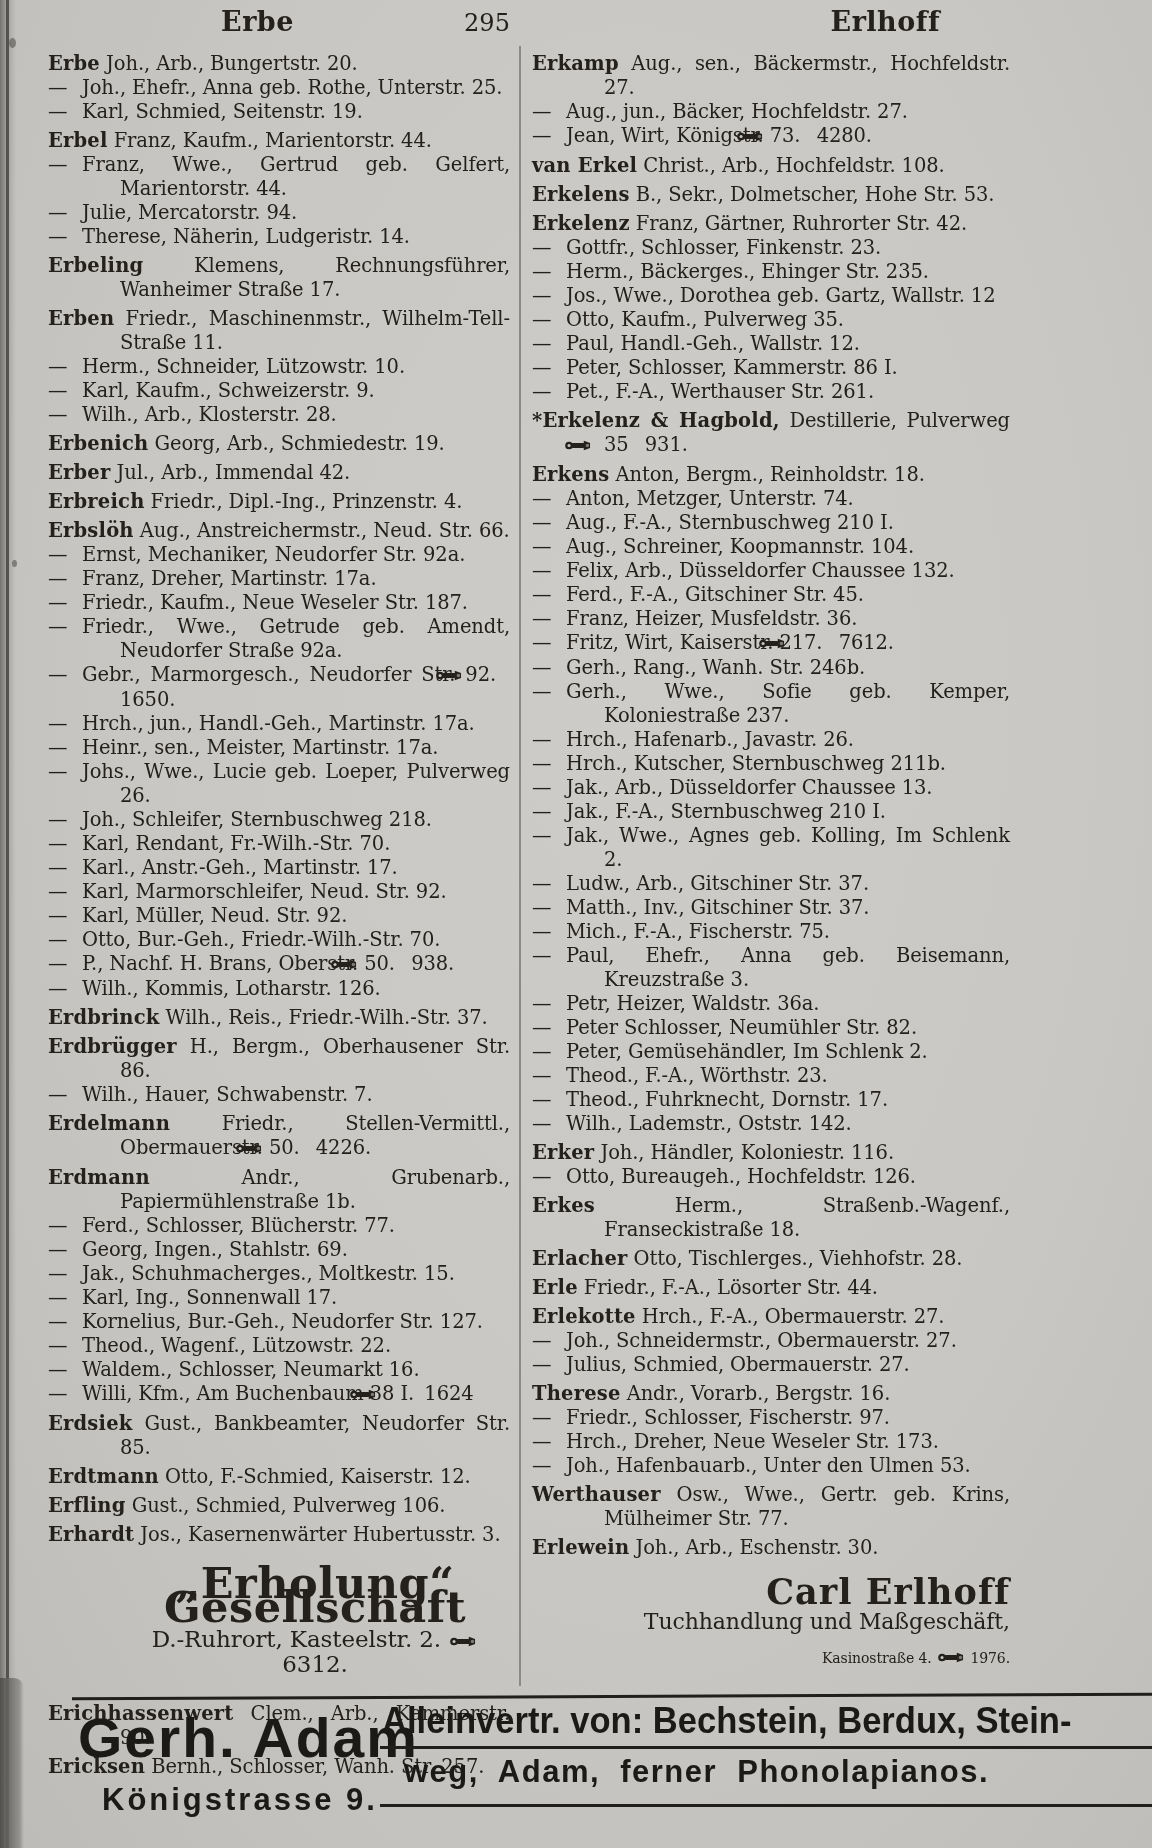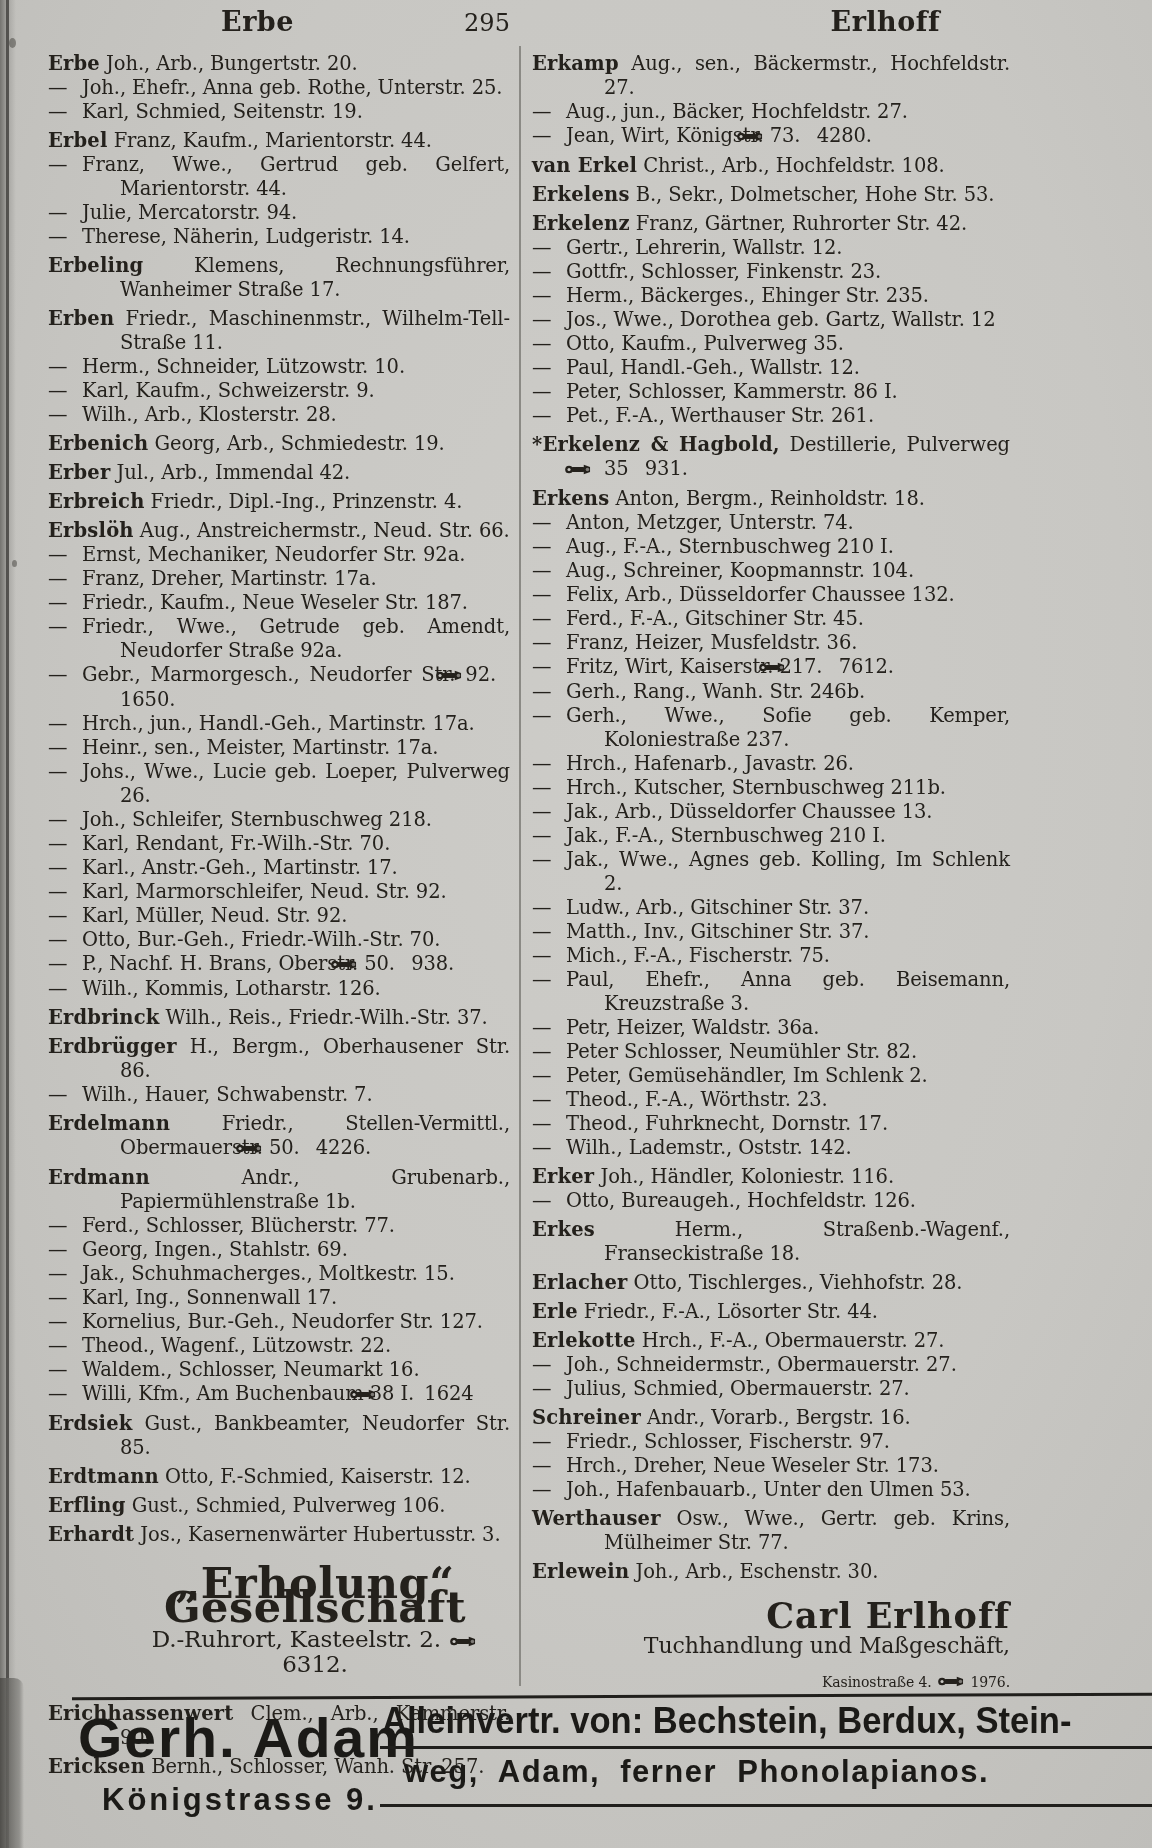--- a/index.html
+++ b/index.html
@@ -166,21 +166,20 @@
       <div class="entry"><span class="dash">—</span>Jean, Wirt, Königstr. 73. <span class="ph"><svg width="26" height="13" viewBox="0 0 27 13">
             <circle cx="4.2" cy="6.5" r="4" fill="#24211c"></circle>
             <circle cx="4.2" cy="6.5" r="1.6" fill="#c8c7c3"></circle>
             <rect x="7" y="4" width="13" height="5" rx="1" fill="#24211c"></rect>
             <path d="M19.5 1.5 L26 4 L26 9 L19.5 11.5 Z" fill="#24211c"></path>
             <circle cx="23.3" cy="6.5" r="1.8" fill="#c8c7c3" opacity="0.55"></circle>
           </svg></span> 4280.</div>
       <div class="entry main"><span class="nm">van Erkel</span> Christ., Arb., Hochfeldstr. 108.</div>
       <div class="entry main"><span class="nm">Erkelens</span> B., Sekr., Dolmetscher, Hohe Str. 53.</div>
       <div class="entry main"><span class="nm">Erkelenz</span> Franz, Gärtner, Ruhrorter Str. 42.</div>
-      <div class="entry"><span class="dash">—</span>Gertr., Lehrerin, Wallstr. 12.</div>
       <div class="entry"><span class="dash">—</span>Gottfr., Schlosser, Finkenstr. 23.</div>
       <div class="entry"><span class="dash">—</span>Herm., Bäckerges., Ehinger Str. 235.</div>
       <div class="entry"><span class="dash">—</span>Jos., Wwe., Dorothea geb. Gartz, Wallstr. 12</div>
       <div class="entry"><span class="dash">—</span>Otto, Kaufm., Pulverweg 35.</div>
       <div class="entry"><span class="dash">—</span>Paul, Handl.-Geh., Wallstr. 12.</div>
       <div class="entry"><span class="dash">—</span>Peter, Schlosser, Kammerstr. 86 I.</div>
       <div class="entry"><span class="dash">—</span>Pet., F.-A., Werthauser Str. 261.</div>
       <div class="entry main"><span class="nm">*Erkelenz &amp; Hagbold,</span> Destillerie, Pulverweg 35 <span class="ph"><svg width="26" height="13" viewBox="0 0 27 13">
             <circle cx="4.2" cy="6.5" r="4" fill="#24211c"></circle>
             <circle cx="4.2" cy="6.5" r="1.6" fill="#c8c7c3"></circle>
@@ -220,21 +219,21 @@
       <div class="entry"><span class="dash">—</span>Theod., Fuhrknecht, Dornstr. 17.</div>
       <div class="entry"><span class="dash">—</span>Wilh., Lademstr., Oststr. 142.</div>
       <div class="entry main"><span class="nm">Erker</span> Joh., Händler, Koloniestr. 116.</div>
       <div class="entry"><span class="dash">—</span>Otto, Bureaugeh., Hochfeldstr. 126.</div>
       <div class="entry main"><span class="nm">Erkes</span> Herm., Straßenb.-Wagenf., Franseckistraße 18.</div>
       <div class="entry main"><span class="nm">Erlacher</span> Otto, Tischlerges., Viehhofstr. 28.</div>
       <div class="entry main"><span class="nm">Erle</span> Friedr., F.-A., Lösorter Str. 44.</div>
       <div class="entry main"><span class="nm">Erlekotte</span> Hrch., F.-A., Obermauerstr. 27.</div>
       <div class="entry"><span class="dash">—</span>Joh., Schneidermstr., Obermauerstr. 27.</div>
       <div class="entry"><span class="dash">—</span>Julius, Schmied, Obermauerstr. 27.</div>
-      <div class="entry main"><span class="nm">Schreiner</span> Andr., Vorarb., Bergstr. 16.</div>
+      <div class="entry main"><span class="nm">Therese</span> Andr., Vorarb., Bergstr. 16.</div>
       <div class="entry"><span class="dash">—</span>Friedr., Schlosser, Fischerstr. 97.</div>
       <div class="entry"><span class="dash">—</span>Hrch., Dreher, Neue Weseler Str. 173.</div>
       <div class="entry"><span class="dash">—</span>Joh., Hafenbauarb., Unter den Ulmen 53.</div>
       <div class="entry main"><span class="nm">Werthauser</span> Osw., Wwe., Gertr. geb. Krins, Mülheimer Str. 77.</div>
       <div class="entry main"><span class="nm">Erlewein</span> Joh., Arb., Eschenstr. 30.</div>
       <div class="entry ad-erlhoff">
         <div class="ad-title">Carl Erlhoff</div>
         <div class="ad-line1">Tuchhandlung und Maßgeschäft,</div>
         <div class="ad-line2">Kasinostraße 4. <span class="ph"><svg width="26" height="13" viewBox="0 0 27 13">
               <circle cx="4.2" cy="6.5" r="4" fill="#24211c"></circle>

